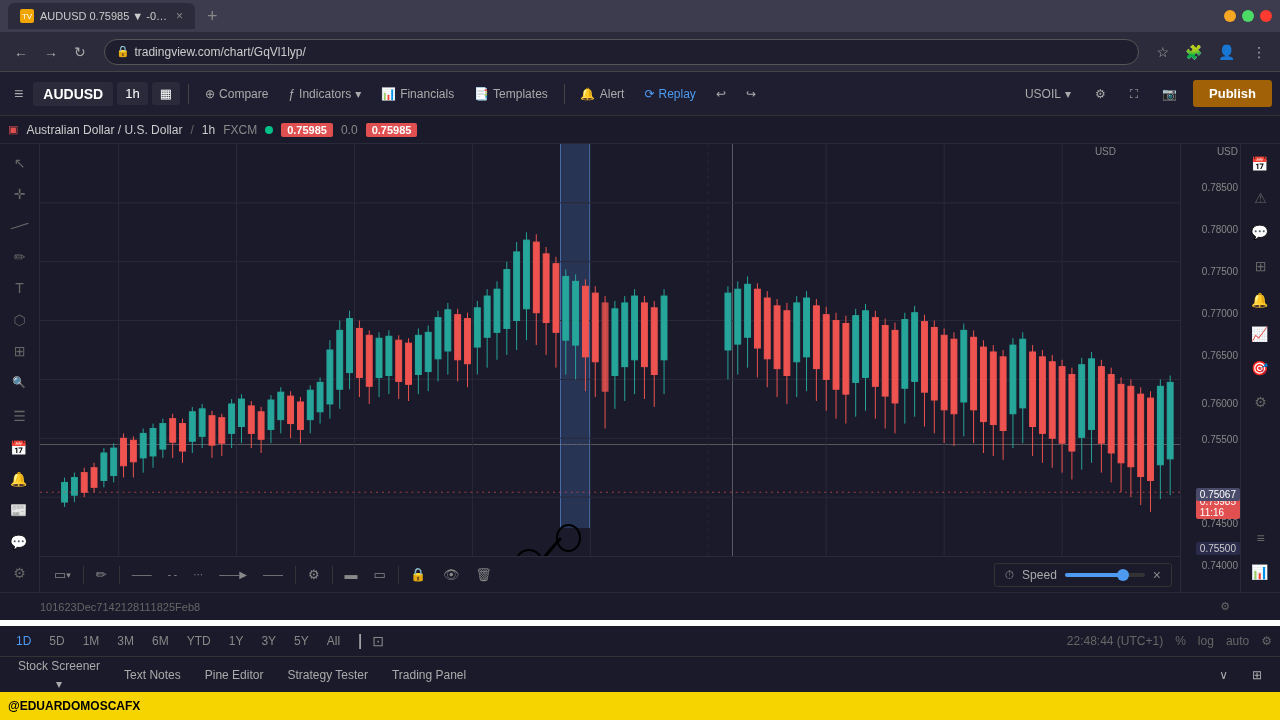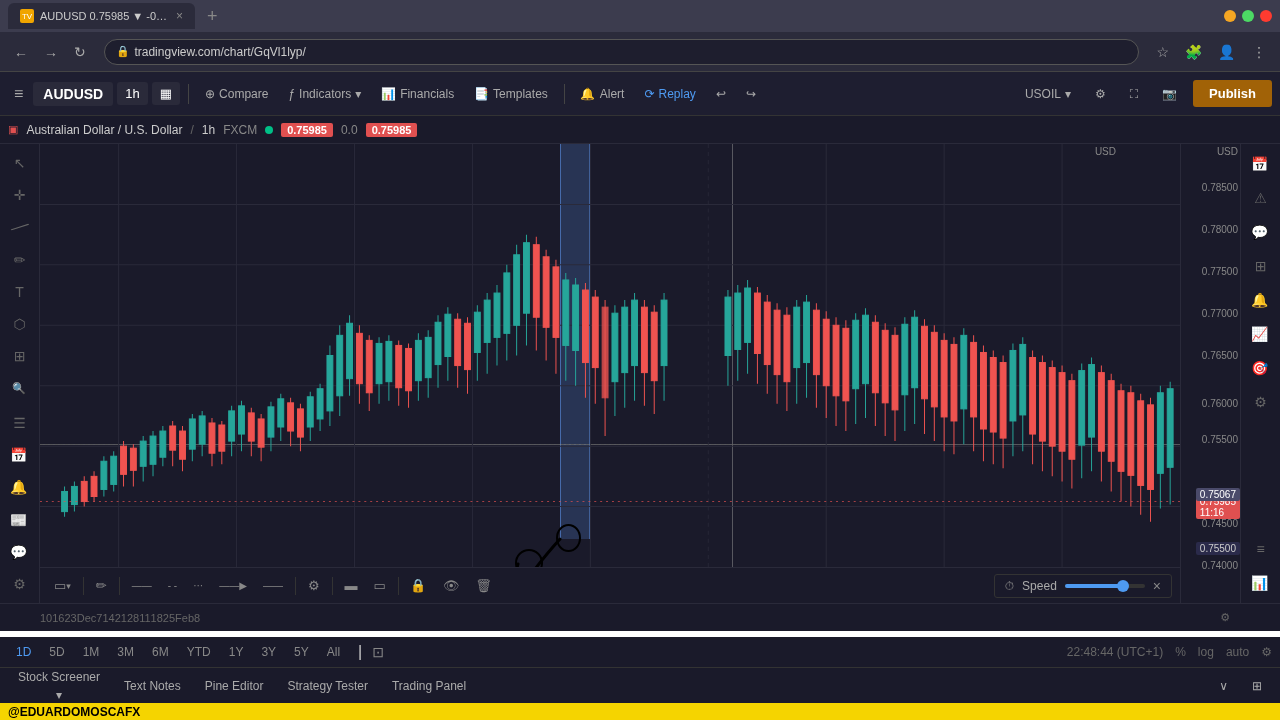--- a/index.html
+++ b/index.html
@@ -72,21 +72,21 @@
     .tf-bar { height: 36px; background: #1a1a2a; border-top: 6px solid #ffffff; display: flex; align-items: center; padding: 0 8px; gap: 2px; }
     .tf-item { padding: 4px 8px; font-size: 12px; color: #888; cursor: pointer; border-radius: 3px; }
     .tf-item.active { color: #4e9af1; }
 
     
     .bottom-panel { height: 36px; background: #1a1a2a; border-top: 1px solid #333; display: flex; align-items: center; padding: 0 8px; gap: 4px; }
     .bp-btn { background: none; border: none; color: #aaa; padding: 4px 10px; font-size: 12px; cursor: pointer; border-radius: 3px; display: flex; align-items: center; gap: 4px; flex-direction: column; }
     .bp-right { margin-left: auto; display: flex; gap: 4px; }
 
     
-    .yellow-bar { height: 17px; background: #f5d400; display: flex; align-items: center; padding: 0 8px; }
+    .yellow-bar { height: 28px; background: #f5d400; display: flex; align-items: center; padding: 0 8px; }
     .yellow-bar span { font-size: 12px; font-weight: 700; color: #000; }
 
     
     .right-sidebar { width: 40px; background: #1a1a2a; border-left: 1px solid #2a2a3a; display: flex; flex-direction: column; align-items: center; padding: 4px 0; gap: 2px; }
 
     
     .price-label { position: absolute; right: 2px; font-size: 10px; color: #888; }
     .price-label-highlight { position: absolute; right: 0; background: #e05050; color: #fff; font-size: 10px; padding: 1px 4px; border-radius: 2px; }
     .price-label-highlight2 { position: absolute; right: 0; background: #2a2a4a; color: #ccc; font-size: 10px; padding: 1px 4px; border-radius: 2px; }
     .price-label-crosshair { position: absolute; right: 0; background: #4a4a6a; color: #fff; font-size: 10px; padding: 1px 4px; border-radius: 2px; margin-top: 48px; }

